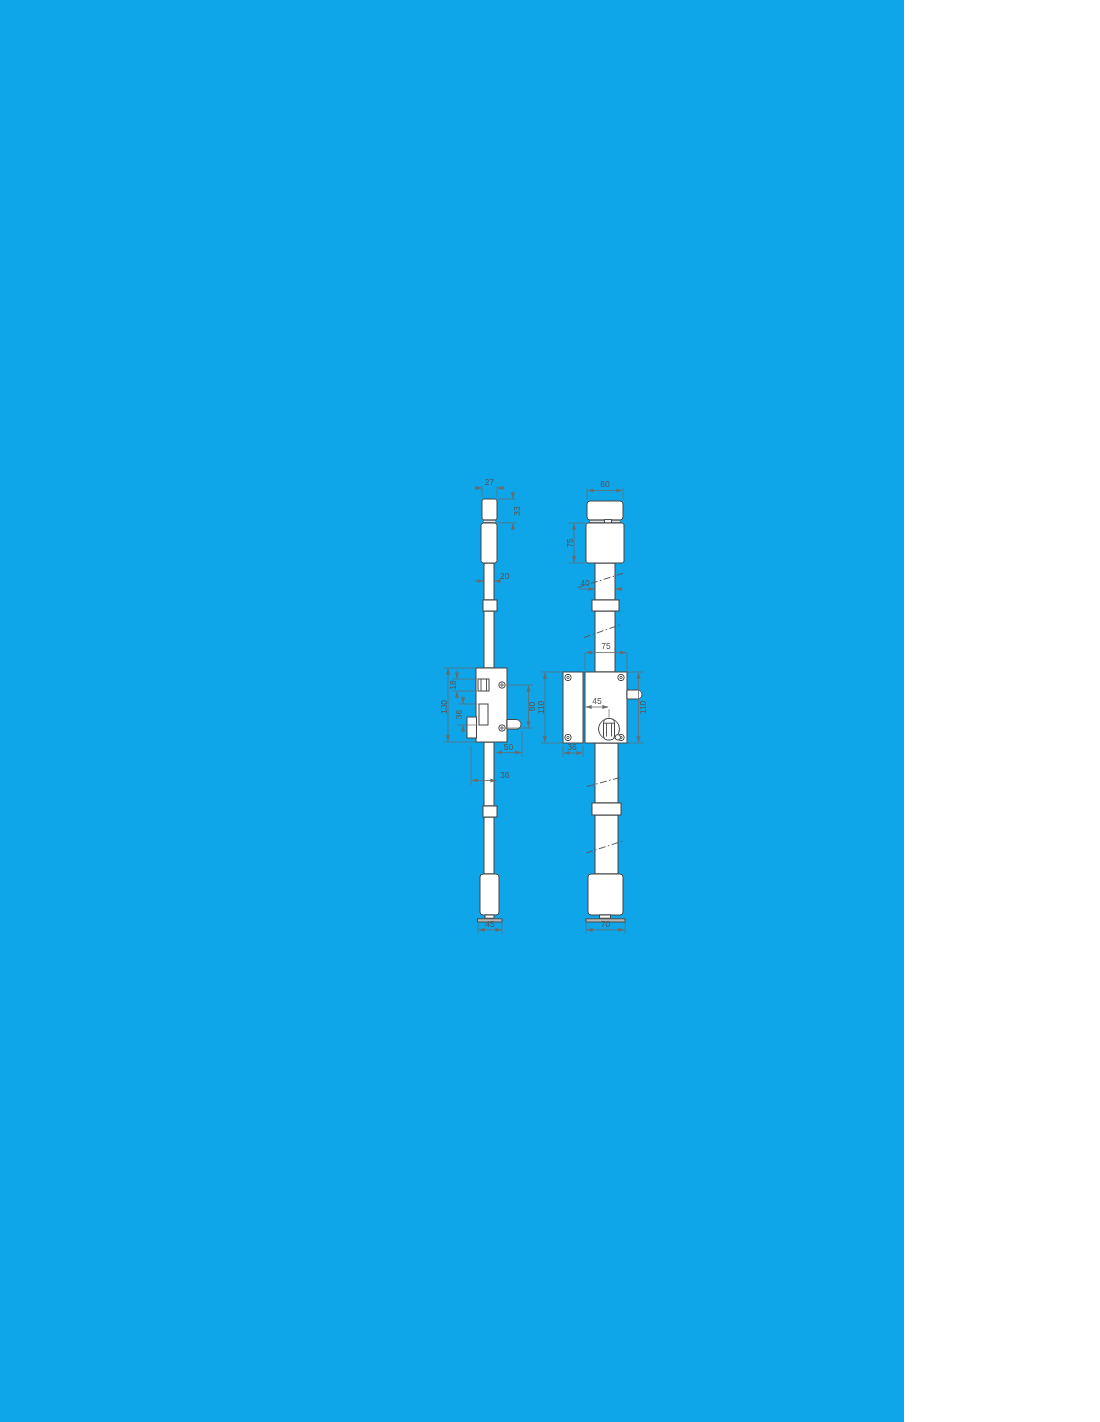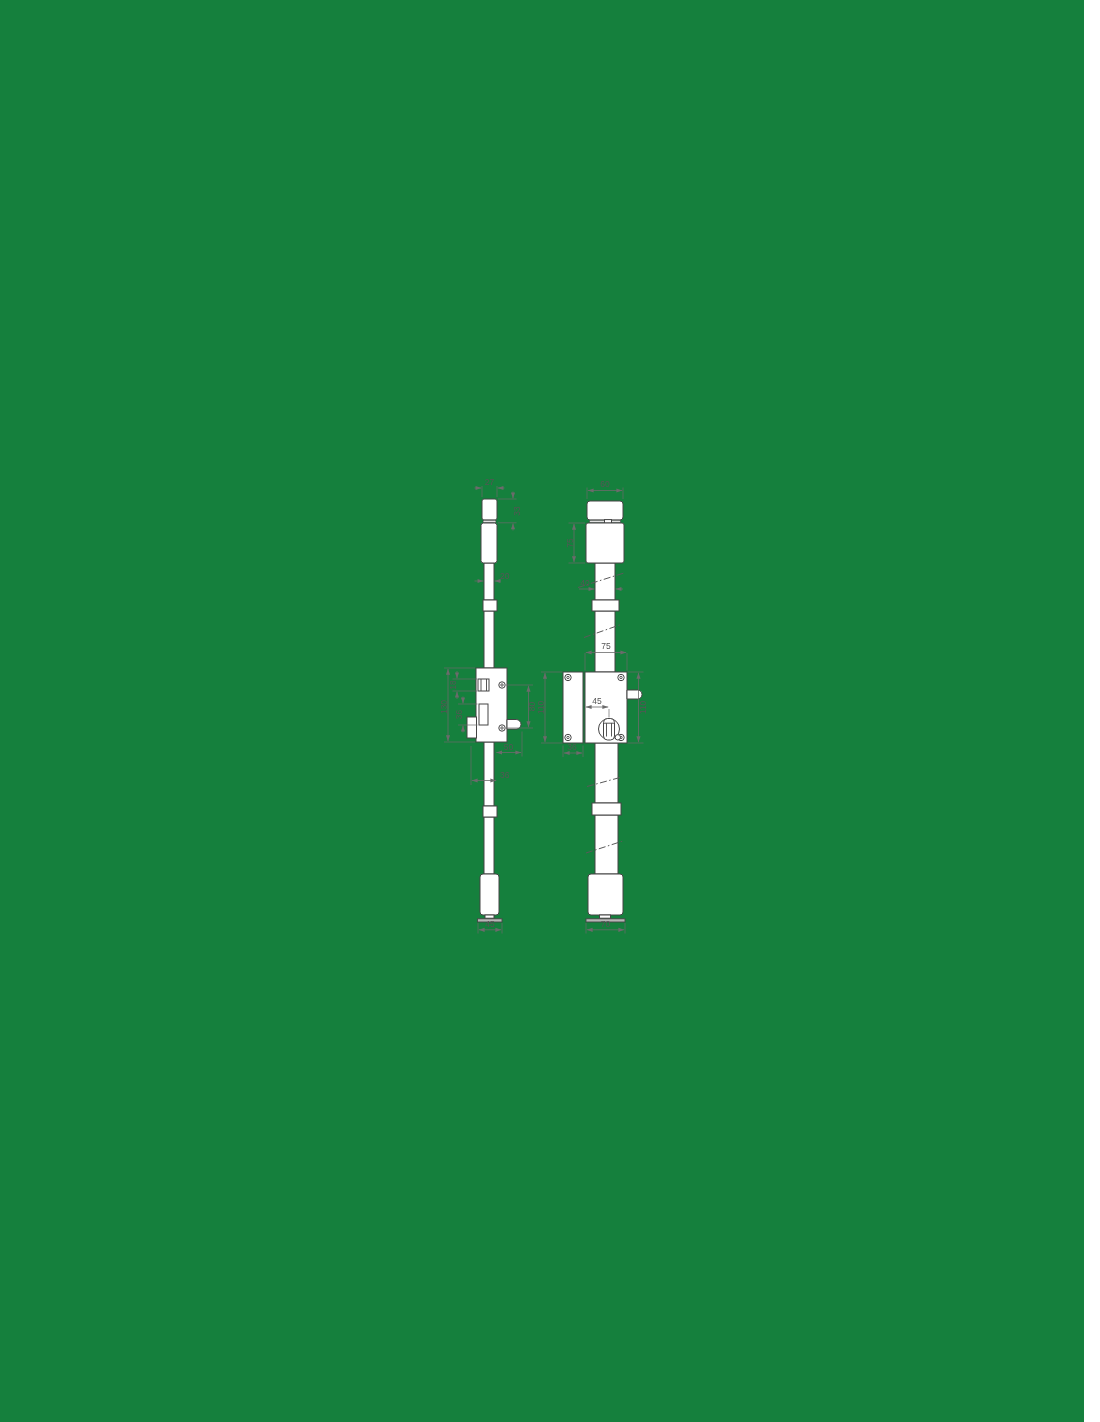--- a/index.html
+++ b/index.html
@@ -1,16 +1,16 @@
 <!DOCTYPE html>
 <html><head>
 <meta charset="utf-8">
 <style>
   html,body{margin:0;padding:0;background:#ffffff;}
-  .canvas{position:relative;width:1084px;height:1422px;background:#15803d;overflow:hidden;
+  .canvas{position:relative;width:904px;height:1422px;background:#0ea5e9;overflow:hidden;
           font-family:"Liberation Sans", sans-serif;}
   svg{position:absolute;left:0;top:0;}
   .part{fill:#ffffff;stroke:#454545;stroke-width:1;}
   .partline{fill:none;stroke:#454545;stroke-width:0.9;}
   .fillgrey{fill:#b5b5b5;stroke:#454545;stroke-width:0.9;}
   .washer{fill:#e2e2e2;stroke:#454545;stroke-width:0.8;}
   .dim{fill:none;stroke:#6b6b6b;stroke-width:0.8;}
   .ext{fill:none;stroke:#6b6b6b;stroke-width:0.7;}
   .brk{fill:none;stroke:#5a5a5a;stroke-width:1;stroke-dasharray:7 2.5 1.5 2.5;}
   .dt{fill:#555555;font-size:8.5px;font-family:"Liberation Sans", sans-serif;}

